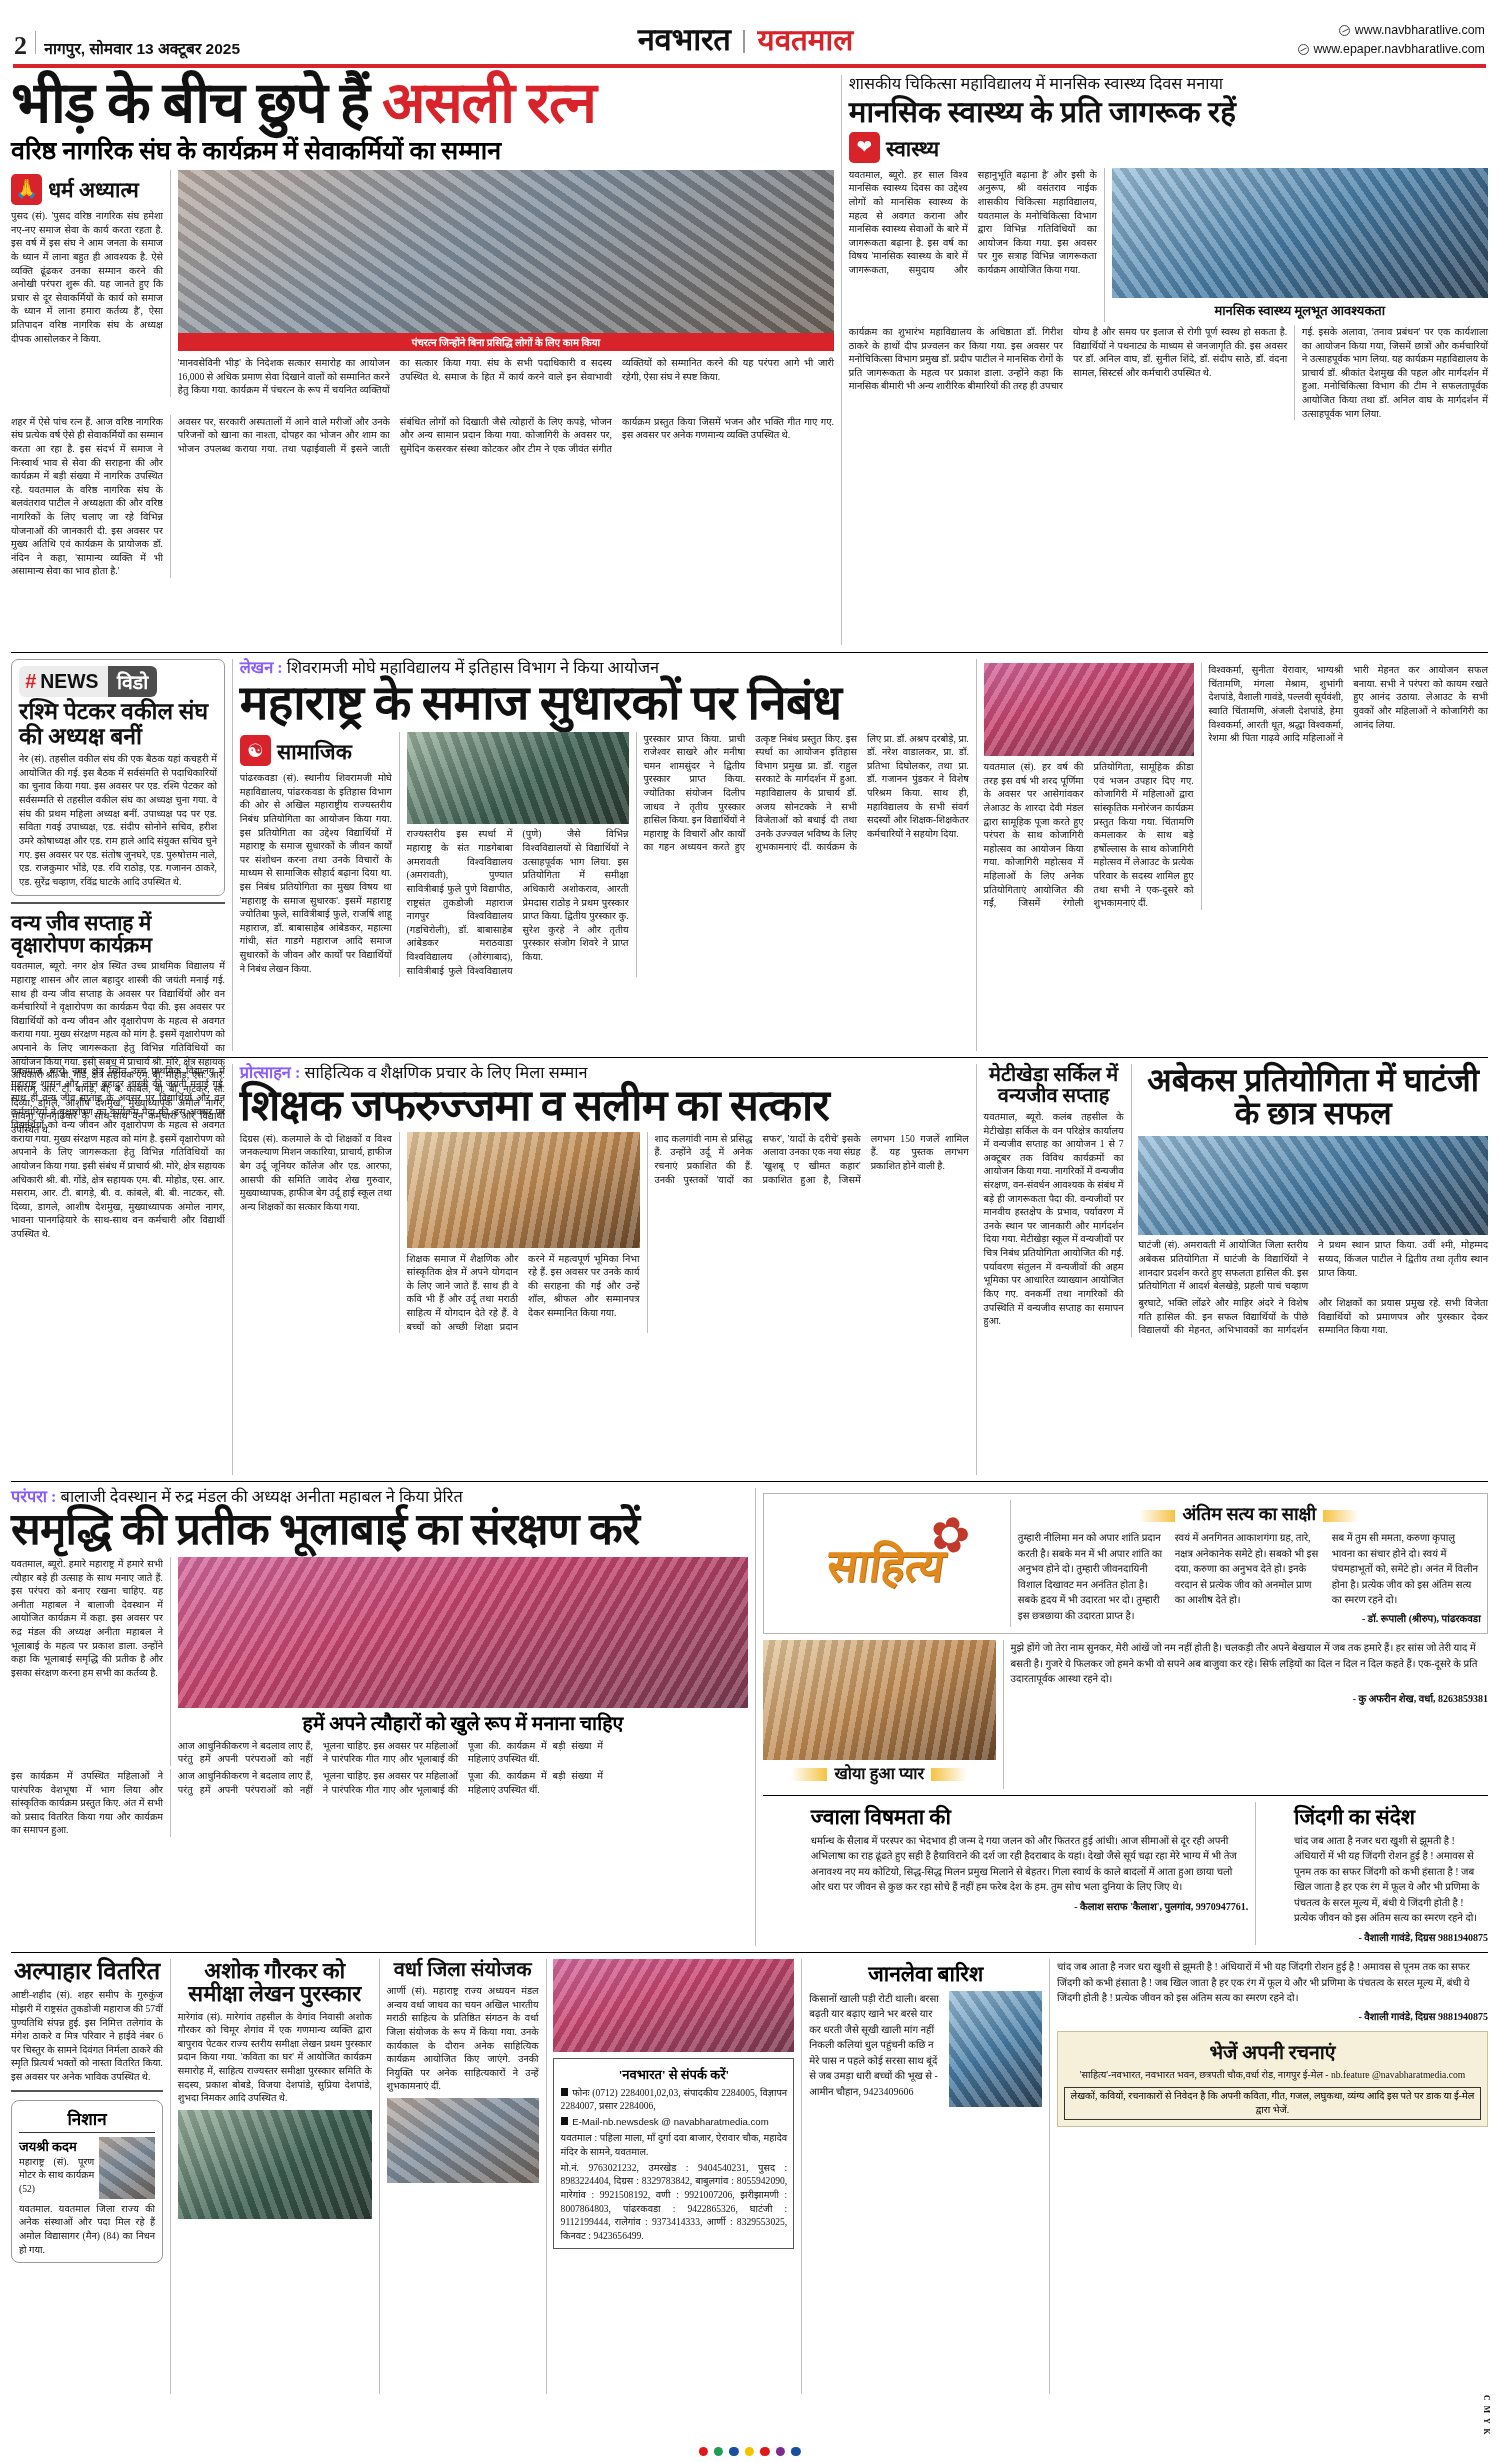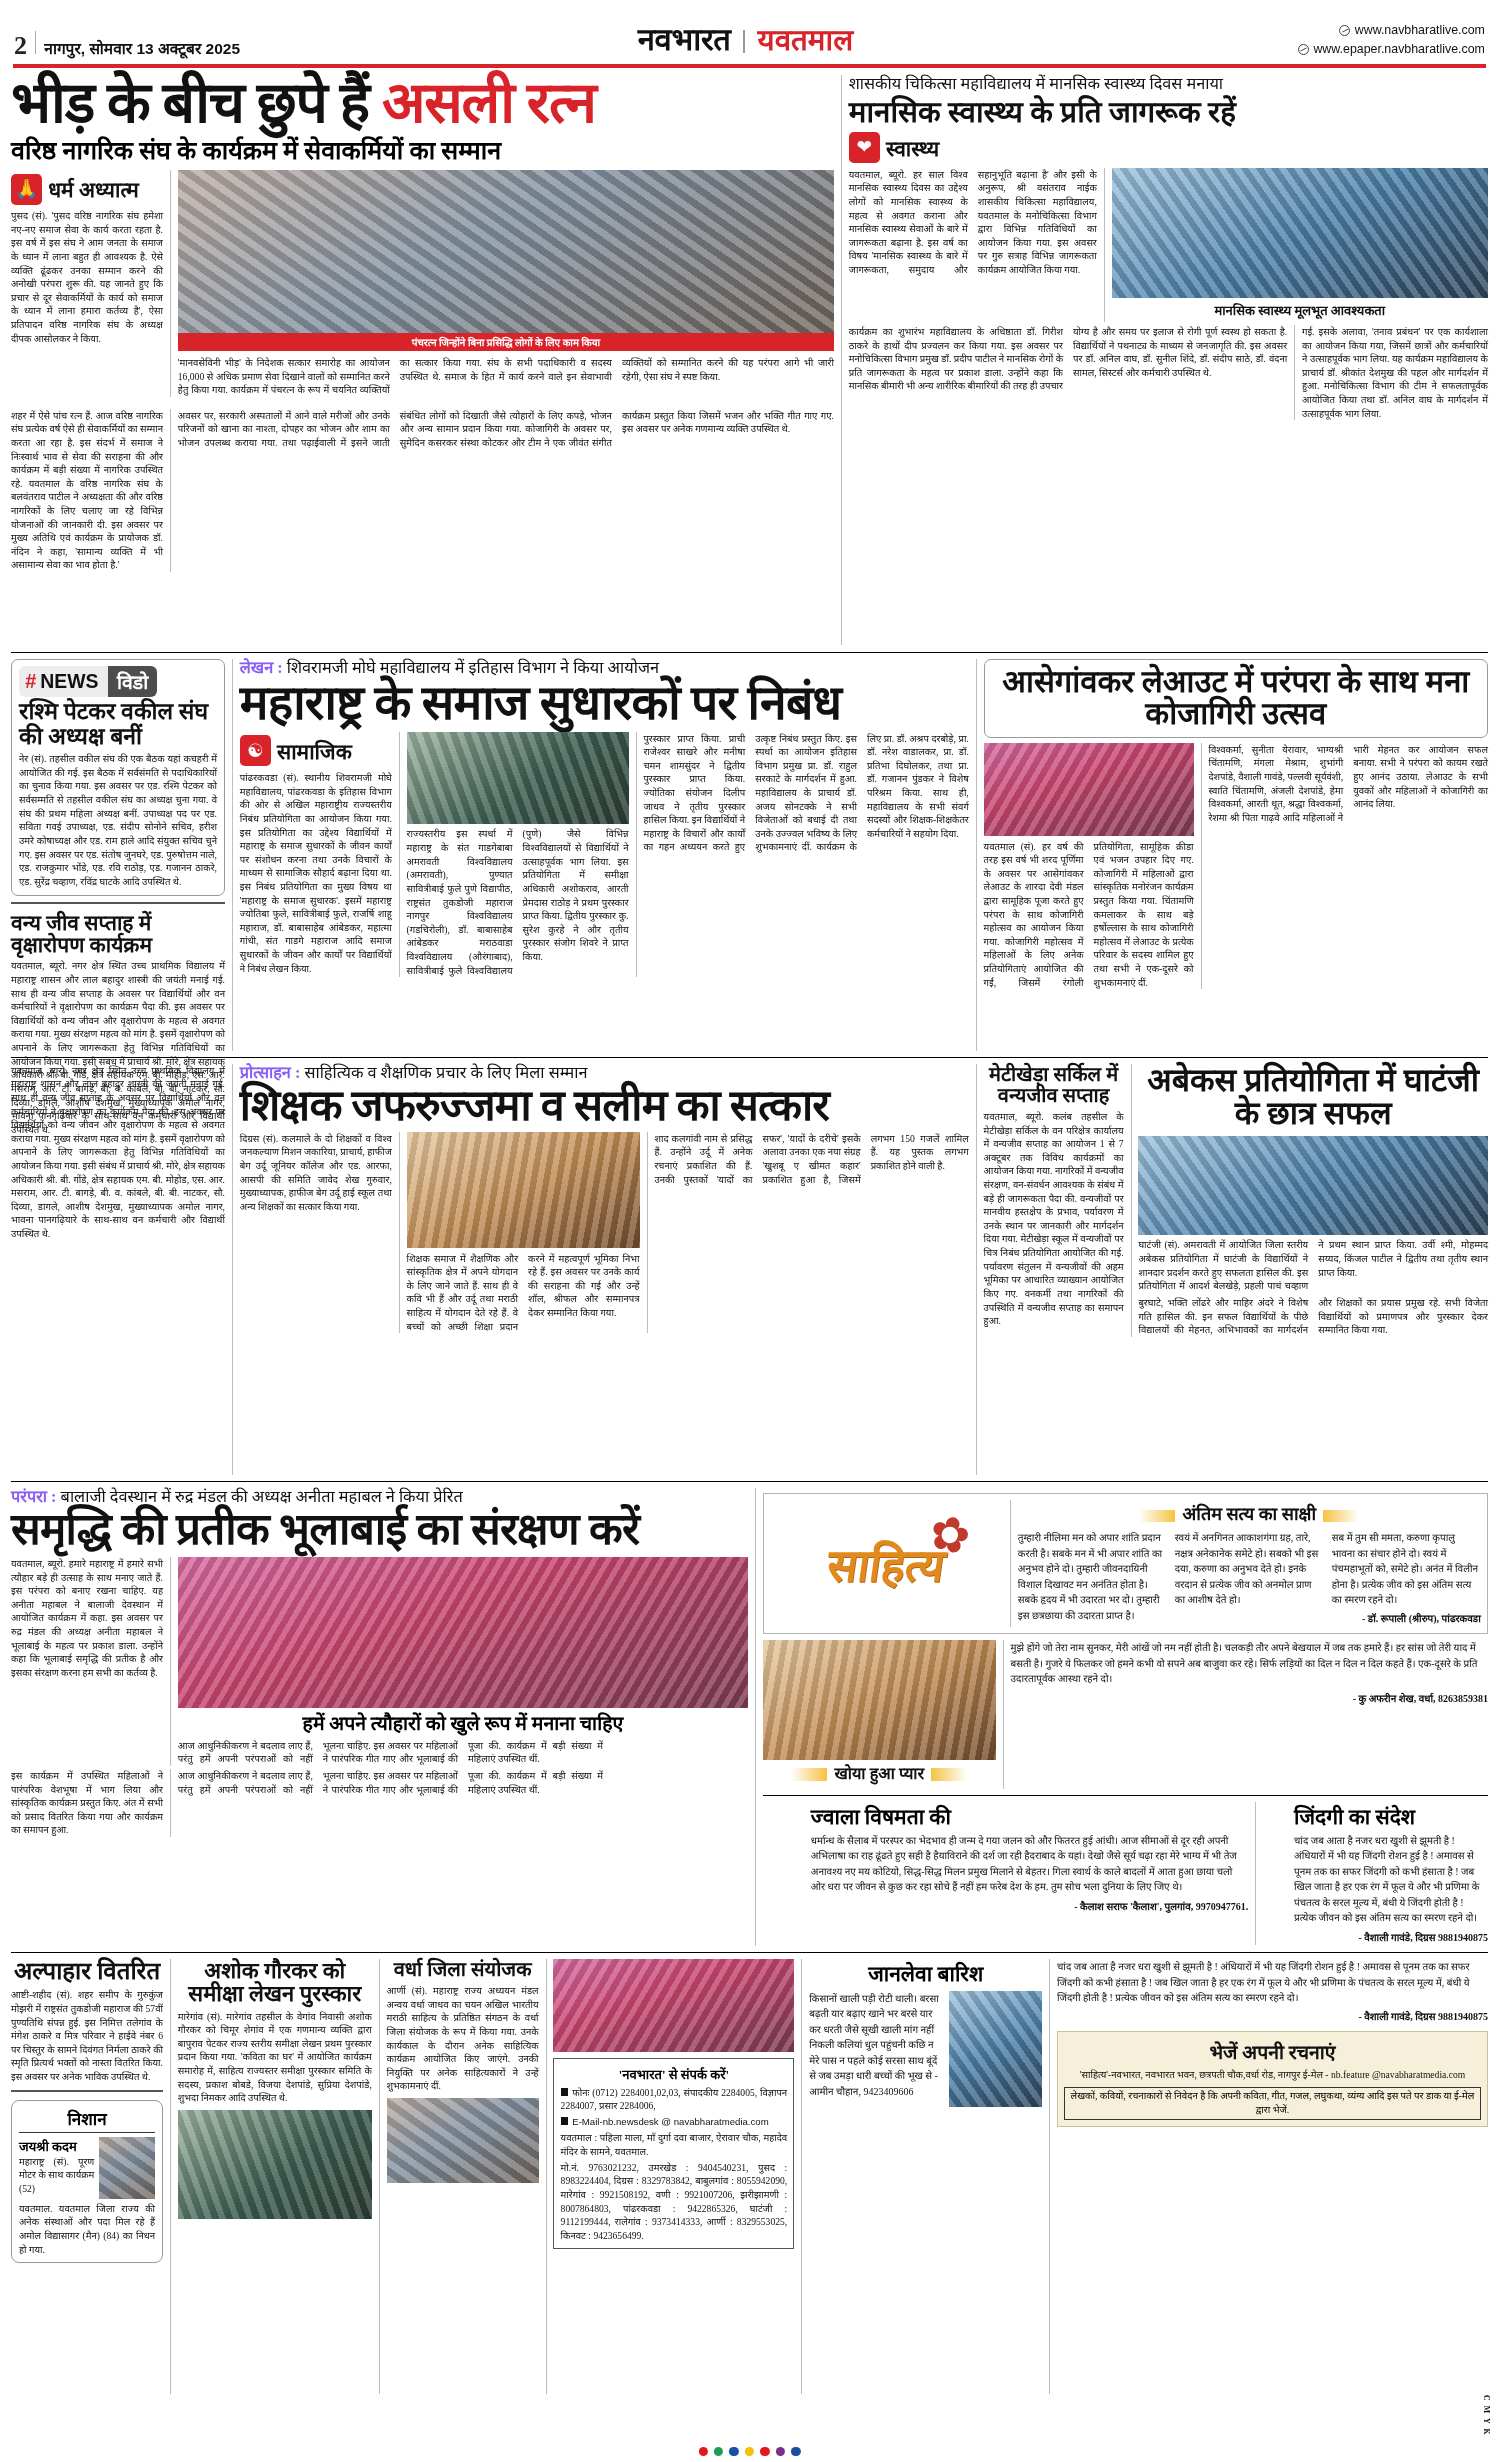--- a/index.html
+++ b/index.html
@@ -164,21 +164,21 @@
           </div>
           <div class="body-t">पुसद (सं). 'पुसद वरिष्ठ नागरिक संघ हमेशा नए-नए समाज सेवा के कार्य करता रहता है. इस वर्ष में इस संघ ने आम जनता के समाज के ध्यान में लाना बहुत ही आवश्यक है. ऐसे व्यक्ति ढूंढकर उनका सम्मान करने की अनोखी परंपरा शुरू की. यह जानते हुए कि प्रचार से दूर सेवाकर्मियों के कार्य को समाज के ध्यान में लाना हमारा कर्तव्य है', ऐसा प्रतिपादन वरिष्ठ नागरिक संघ के अध्यक्ष दीपक आसोलकर ने किया.</div>
         </div>
         <div class="vline"></div>
         <div style="flex:1;">
           <div class="photo" style="height:163px;"></div>
           <div style="background:#d8232a;color:#fff;font-size:10px;padding:2.3px 4.7px;text-align:center;font-weight:bold;">पंचरत्न जिन्होंने बिना प्रसिद्धि लोगों के लिए काम किया</div>
           <div class="cols3 body-t" style="margin-top:4.7px;">'मानवसेविनी भीड़' के निदेशक सत्कार समारोह का आयोजन 16,000 से अधिक प्रमाण सेवा दिखाने वालों को सम्मानित करने हेतु किया गया. कार्यक्रम में पंचरत्न के रूप में चयनित व्यक्तियों का सत्कार किया गया. संघ के सभी पदाधिकारी व सदस्य उपस्थित थे. समाज के हित में कार्य करने वाले इन सेवाभावी व्यक्तियों को सम्मानित करने की यह परंपरा आगे भी जारी रहेगी, ऐसा संघ ने स्पष्ट किया.</div>
         </div>
       </div>
-      <div class="row" style="margin-top:12px;">
+      <div class="row" style="margin-top:18px;">
         <div style="flex:0 0 152px;" class="body-t">शहर में ऐसे पांच रत्न हैं. आज वरिष्ठ नागरिक संघ प्रत्येक वर्ष ऐसे ही सेवाकर्मियों का सम्मान करता आ रहा है. इस संदर्भ में समाज ने निःस्वार्थ भाव से सेवा की सराहना की और कार्यक्रम में बड़ी संख्या में नागरिक उपस्थित रहे. यवतमाल के वरिष्ठ नागरिक संघ के बलवंतराव पाटील ने अध्यक्षता की और वरिष्ठ नागरिकों के लिए चलाए जा रहे विभिन्न योजनाओं की जानकारी दी. इस अवसर पर मुख्य अतिथि एवं कार्यक्रम के प्रायोजक डॉ. नंदिन ने कहा, 'सामान्य व्यक्ति में भी असामान्य सेवा का भाव होता है.'</div>
         <div class="vline"></div>
         <div style="flex:1;" class="cols3 body-t">अवसर पर, सरकारी अस्पतालों में आने वाले मरीजों और उनके परिजनों को खाना का नाश्ता, दोपहर का भोजन और शाम का भोजन उपलब्ध कराया गया. तथा पढ़ाईवाली में इसने जाती संबंधित लोगों को दिखाती जैसे त्योहारों के लिए कपड़े, भोजन और अन्य सामान प्रदान किया गया. कोजागिरी के अवसर पर, सुमेदिन कसरकर संस्था कोटकर और टीम ने एक जीवंत संगीत कार्यक्रम प्रस्तुत किया जिसमें भजन और भक्ति गीत गाए गए. इस अवसर पर अनेक गणमान्य व्यक्ति उपस्थित थे.</div>
       </div>
     </div>
 
     <div class="vline"></div>
 
     <div style="flex:1;">
       <div class="kicker">शासकीय चिकित्सा महाविद्यालय में मानसिक स्वास्थ्य दिवस मनाया</div>
@@ -246,23 +246,20 @@
           <div class="cols2 body-t" style="margin-top:3.9px;">राज्यस्तरीय इस स्पर्धा में महाराष्ट्र के संत गाडगेबाबा अमरावती विश्वविद्यालय (अमरावती), पुण्यात सावित्रीबाई फुले पुणे विद्यापीठ, राष्ट्रसंत तुकडोजी महाराज नागपुर विश्वविद्यालय (गडचिरोली), डॉ. बाबासाहेब आंबेडकर मराठवाडा विश्वविद्यालय (औरंगाबाद), सावित्रीबाई फुले विश्वविद्यालय (पुणे) जैसे विभिन्न विश्वविद्यालयों से विद्यार्थियों ने उत्साहपूर्वक भाग लिया. इस प्रतियोगिता में समीक्षा अधिकारी अशोकराव, आरती प्रेमदास राठोड़ ने प्रथम पुरस्कार प्राप्त किया. द्वितीय पुरस्कार कु. सुरेश कुरहे ने और तृतीय पुरस्कार संजोग शिवरे ने प्राप्त किया.</div>
         </div>
         <div class="vline"></div>
         <div style="flex:1;" class="cols3 body-t">पुरस्कार प्राप्त किया. प्राची राजेश्वर साखरे और मनीषा चमन शामसुंदर ने द्वितीय पुरस्कार प्राप्त किया. ज्योतिका संयोजन दिलीप जाधव ने तृतीय पुरस्कार हासिल किया. इन विद्यार्थियों ने महाराष्ट्र के विचारों और कार्यों का गहन अध्ययन करते हुए उत्कृष्ट निबंध प्रस्तुत किए. इस स्पर्धा का आयोजन इतिहास विभाग प्रमुख प्रा. डॉ. राहुल सरकाटे के मार्गदर्शन में हुआ. महाविद्यालय के प्राचार्य डॉ. अजय सोनटक्के ने सभी विजेताओं को बधाई दी तथा उनके उज्ज्वल भविष्य के लिए शुभकामनाएं दीं. कार्यक्रम के लिए प्रा. डॉ. अश्रप दरबोड़े, प्रा. डॉ. नरेश वाडालकर, प्रा. डॉ. प्रतिभा दिघोलकर, तथा प्रा. डॉ. गजानन पुंडकर ने विशेष परिश्रम किया. साथ ही, महाविद्यालय के सभी संवर्ग सदस्यों और शिक्षक-शिक्षकेतर कर्मचारियों ने सहयोग दिया.</div>
       </div>
     </div>
 
     <div class="vline"></div>
 
     <div style="flex:1;">
-      <div class="boxed">
-        <div class="mid-hl" style="font-size:31px;text-align:center;">आसेगांवकर लेआउट में परंपरा के साथ मना कोजागिरी उत्सव</div>
-      </div>
       <div class="row" style="margin-top:4.7px;">
         <div style="flex:0 0 210px;">
           <div class="photo pink" style="height:93px;"></div>
           <div class="cols2 body-t" style="margin-top:3.9px;">यवतमाल (सं). हर वर्ष की तरह इस वर्ष भी शरद पूर्णिमा के अवसर पर आसेगांवकर लेआउट के शारदा देवी मंडल द्वारा सामूहिक पूजा करते हुए परंपरा के साथ कोजागिरी महोत्सव का आयोजन किया गया. कोजागिरी महोत्सव में महिलाओं के लिए अनेक प्रतियोगिताएं आयोजित की गईं, जिसमें रंगोली प्रतियोगिता, सामूहिक क्रीडा एवं भजन उपहार दिए गए. कोजागिरी में महिलाओं द्वारा सांस्कृतिक मनोरंजन कार्यक्रम प्रस्तुत किया गया. चिंतामणि कमलाकर के साथ बड़े हर्षोल्लास के साथ कोजागिरी महोत्सव में लेआउट के प्रत्येक परिवार के सदस्य शामिल हुए तथा सभी ने एक-दूसरे को शुभकामनाएं दीं.</div>
         </div>
         <div class="vline"></div>
         <div style="flex:1;" class="cols2 body-t">विश्वकर्मा, सुनीता येरावार, भाग्यश्री चिंतामणि, मंगला मेश्राम, शुभांगी देशपांडे, वैशाली गावंडे, पल्लवी सूर्यवंशी, स्वाति चिंतामणि, अंजली देशपांडे, हेमा विश्वकर्मा, आरती धूत, श्रद्धा विश्वकर्मा, रेशमा श्री पिता गाढ़वे आदि महिलाओं ने भारी मेहनत कर आयोजन सफल बनाया. सभी ने परंपरा को कायम रखते हुए आनंद उठाया. लेआउट के सभी युवकों और महिलाओं ने कोजागिरी का आनंद लिया.</div>
       </div>
     </div>
   </div>

